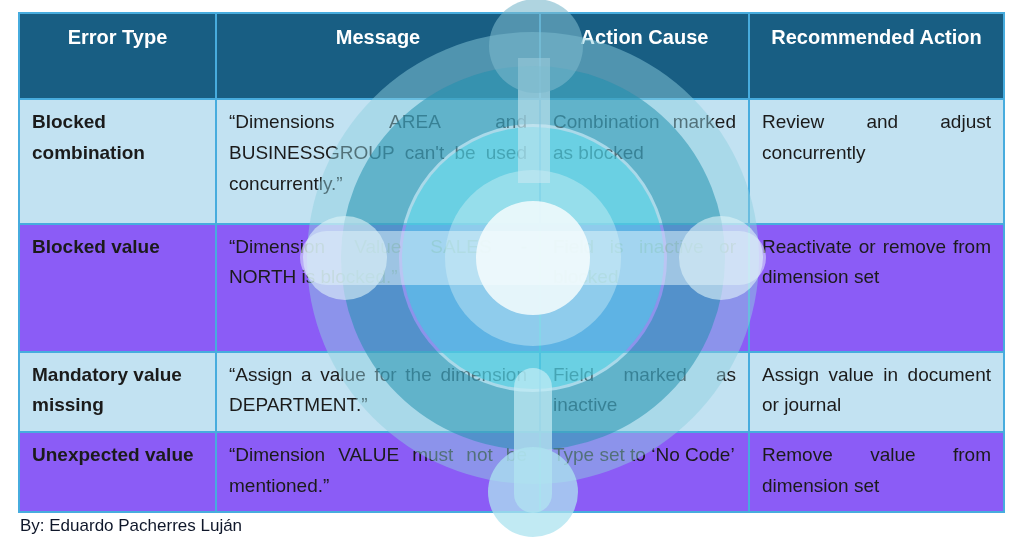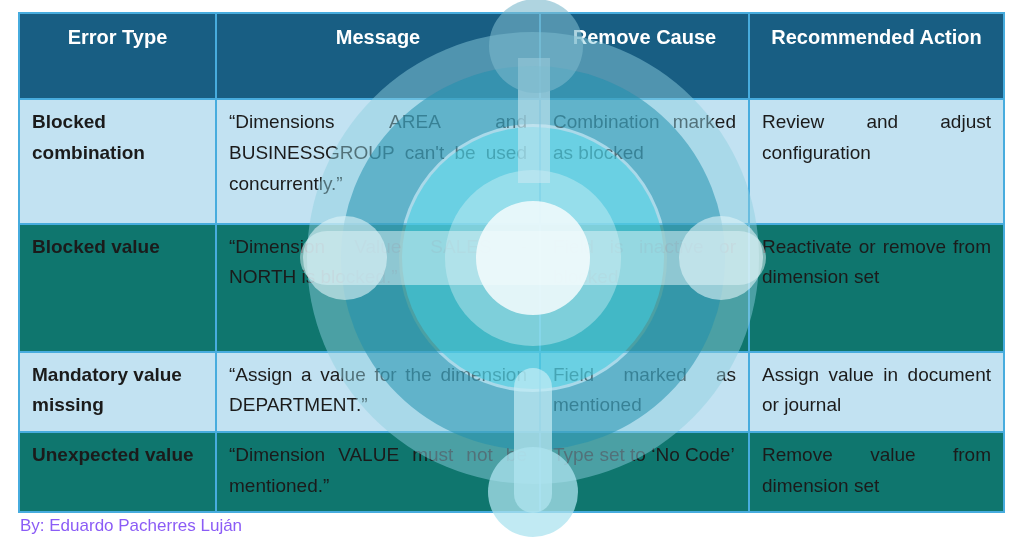--- a/index.html
+++ b/index.html
@@ -33,73 +33,73 @@
   }
   table.error-table td {
     font-size: 19px;
     line-height: 1.62;
     color: #1b1b1b;
     padding: 7px 12px 6px 12px;
   }
   td.cell-type { font-weight: bold; padding-left: 10px; }
   td.cell-just { text-align: justify; text-justify: inter-word; }
   tr.row-alt  td { background: #C2E2F2; }
-  tr.row-norm td { background: #0f766e; }
+  tr.row-norm td { background: #8b5cf6; }
   tr.r1 { height: 119px; }
   tr.r2 { height: 122px; }
   tr.r3 { height: 62px; }
   tr.r4 { height: 66px; }
 
   .watermark {
     position: absolute; left: 0; top: 0; width: 1022px; height: 551px;
     pointer-events: none; z-index: 5;
   }
 
   .byline {
     position: absolute; left: 20px; top: 516px;
-    font-size: 17px; color: #8b5cf6; z-index: 2;
+    font-size: 17px; color: #0f172a; z-index: 2;
   }
 </style>
 </head>
 <body>
 
 <div class="canvas">
 
   <table class="error-table">
     <colgroup>
       <col style="width:197px">
       <col style="width:324px">
       <col style="width:209px">
       <col style="width:255px">
     </colgroup>
     <thead>
       <tr>
         <th>Error Type</th>
         <th>Message</th>
-        <th>Remove Cause</th>
+        <th>Action Cause</th>
         <th>Recommended Action</th>
       </tr>
     </thead>
     <tbody>
       <tr class="row-alt r1">
         <td class="cell-type">Blocked combination</td>
         <td class="cell-just">“Dimensions AREA and BUSINESSGROUP can't be used concurrently.”</td>
         <td class="cell-just">Combination marked as blocked</td>
-        <td class="cell-just">Review and adjust configuration</td>
+        <td class="cell-just">Review and adjust concurrently</td>
       </tr>
       <tr class="row-norm r2">
         <td class="cell-type">Blocked value</td>
         <td class="cell-just">“Dimension Value SALES - NORTH is blocked.”</td>
         <td class="cell-just">Field is inactive or blocked</td>
         <td class="cell-just">Reactivate or remove from dimension set</td>
       </tr>
       <tr class="row-alt r3">
         <td class="cell-type">Mandatory value missing</td>
         <td class="cell-just">“Assign a value for the dimension DEPARTMENT.”</td>
-        <td class="cell-just">Field marked as mentioned</td>
+        <td class="cell-just">Field marked as inactive</td>
         <td class="cell-just">Assign value in document or journal</td>
       </tr>
       <tr class="row-norm r4">
         <td class="cell-type">Unexpected value</td>
         <td class="cell-just">“Dimension VALUE must not be mentioned.”</td>
         <td class="cell-just">Type set to ‘No Code’</td>
         <td class="cell-just">Remove value from dimension set</td>
       </tr>
     </tbody>
   </table>

